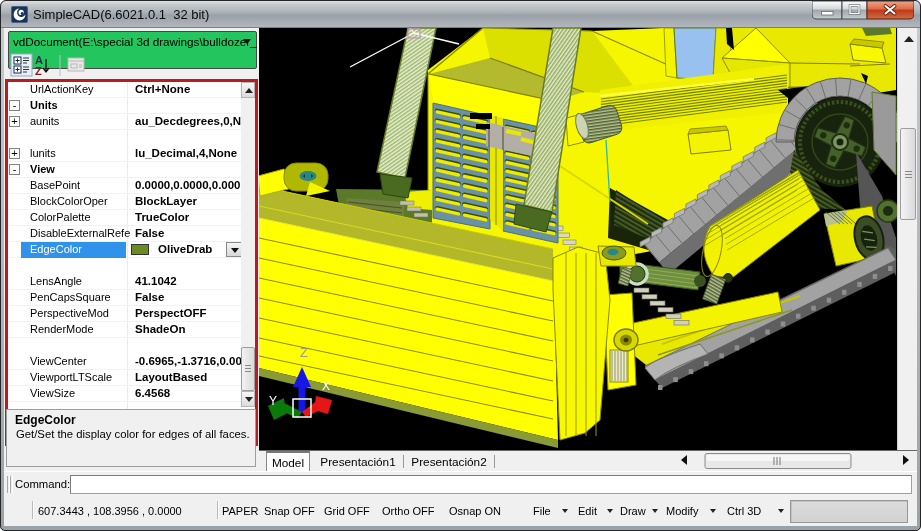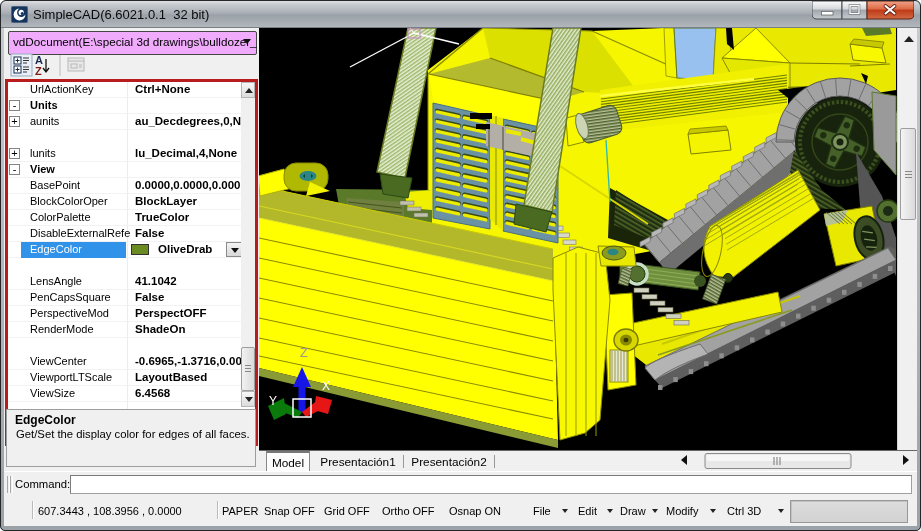--- a/index.html
+++ b/index.html
@@ -4,21 +4,21 @@
 html,body{width:921px;height:531px;overflow:hidden;font-family:"Liberation Sans",sans-serif}
 #win{position:absolute;left:0;top:0;width:921px;height:531px;background:linear-gradient(180deg,#c9cdd0,#9aa1a7);border-radius:6px 6px 5px 5px}
 #outer{position:absolute;left:0;top:0;width:921px;height:531px;border:1px solid #242628;border-radius:6px 6px 5px 5px;z-index:50;pointer-events:none}
 #titlebar{position:absolute;left:1px;top:1px;width:919px;height:27px;border-radius:5px 5px 0 0;background:linear-gradient(180deg,#dde0e3 0%,#c6cace 14%,#aab0b6 45%,#9aa1a8 55%,#a4aab0 75%,#b2b7bc 100%);border-bottom:1px solid #787f86}
 #ticon{position:absolute;left:10px;top:5px;width:17px;height:17px}
 #ttext{position:absolute;left:32px;top:6px;font-size:13px;color:#0a0a0a}
 #caption{position:absolute;left:811px;top:0;width:102px;height:19px}
 #content{position:absolute;left:4px;top:28px;width:913px;height:498px;background:#f0f0f0}
 
 #lp{position:absolute;left:0;top:0;width:255px;height:443px;background:#f0f0f0}
-#combo{position:absolute;left:4px;top:3px;width:249px;height:24px;background:#f0abfc;border:1px solid #464646;border-radius:2px}
+#combo{position:absolute;left:4px;top:3px;width:249px;height:38px;background:#22c55e;border:1px solid #464646;border-radius:2px}
 #combo .t{position:absolute;left:4px;top:3px;font-size:11.7px;color:#000;white-space:nowrap}
 #combo .arr{position:absolute;right:5px;top:7px;width:0;height:0;border-left:4px solid transparent;border-right:4px solid transparent;border-top:5px solid #111}
 #tbar{position:absolute;left:0;top:24px;width:255px;height:27px}
 
 #grid{position:absolute;left:1px;top:51px;width:253px;height:367px;background:#fff;border:3px solid #b91c1c;overflow:hidden}
 .row{position:absolute;left:0;width:239px;height:16px;border-bottom:1px solid #f2f2f2}
 .row .nm{position:absolute;left:22px;top:1px;font-size:11px;color:#000;white-space:nowrap;width:100px;overflow:hidden}
 .row .vl{position:absolute;left:127px;top:1px;font-size:11.5px;font-weight:bold;color:#000;white-space:nowrap;overflow:hidden;width:115px}
 .row .bx{position:absolute;left:1px;top:2px;width:11px;height:11px;border:1px solid #848484;background:#fff;font-size:11px;line-height:9px;text-align:center;color:#000}
 .cat .nm{font-weight:bold}

